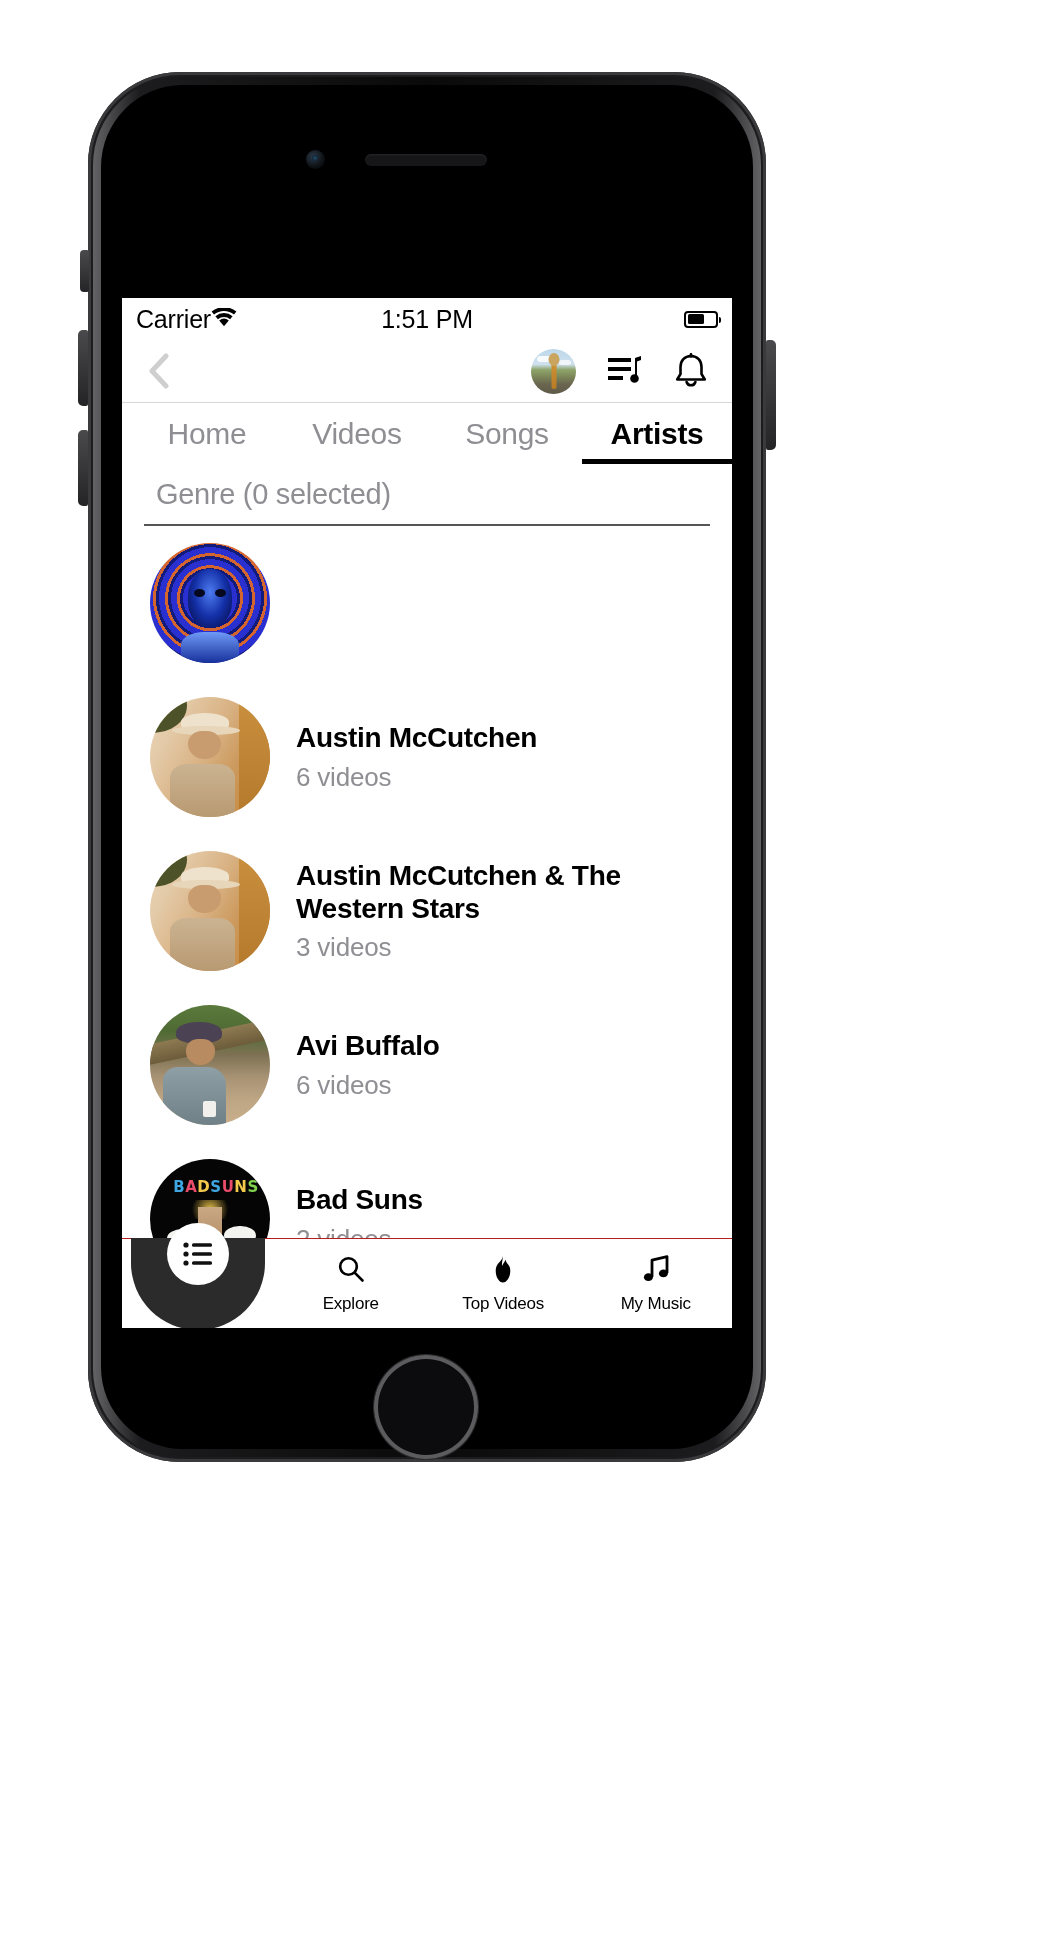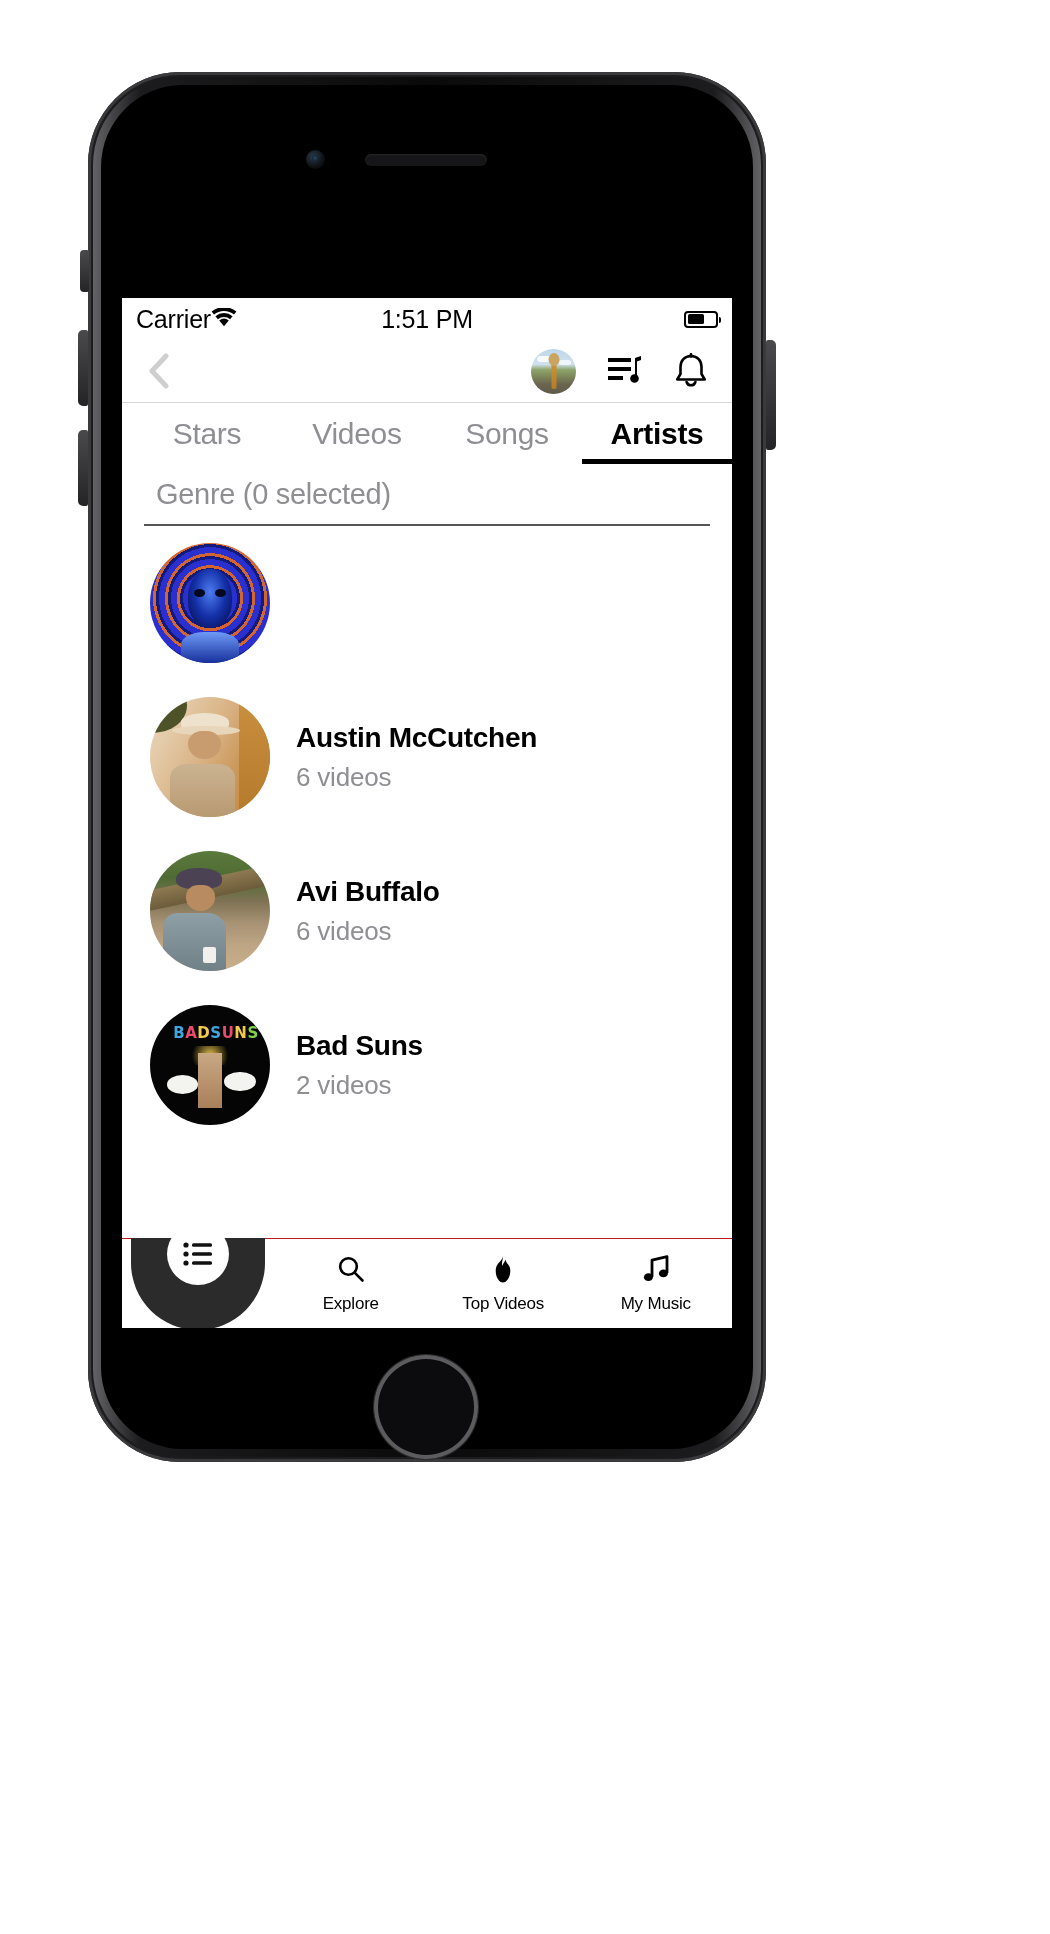--- a/index.html
+++ b/index.html
@@ -466,21 +466,21 @@
             <path d="M17 3 C10.5 3 6.5 7.6 6.5 14 L6.5 21 L3.2 26.5 L30.8 26.5 L27.5 21 L27.5 14 C27.5 7.6 23.5 3 17 3 Z" fill="none" stroke="#000" stroke-width="2.6" stroke-linejoin="round"></path>
             <path d="M17 1.2 L17 3.4" stroke="#000" stroke-width="2.6" stroke-linecap="round"></path>
             <path d="M12.6 29 A4.6 4.6 0 0 0 21.4 29" fill="none" stroke="#000" stroke-width="2.6" stroke-linecap="round"></path>
           </svg>
         </div>
       </div>
     </div>
 
     <div class="tabbar">
       <div class="tab">
-        <span>Stars</span>
+        <span>Home</span>
       </div>
       <div class="tab">
         <span>Videos</span>
       </div>
       <div class="tab">
         <span>Songs</span>
       </div>
       <div class="tab active">
         <span>Artists</span>
       </div>
@@ -509,20 +509,34 @@
           <div class="brim"></div>
             <div class="face"></div>
             <div class="shirt"></div>
         </div>
         <div class="artist-meta">
           <div class="artist-name">Austin McCutchen</div>
           <div class="artist-count">6 videos</div>
         </div>
       </div>
 
+      <div class="artist-row">
+        <div class="artist-art art-austin">
+          <div class="wall"></div>
+            <div class="leaf"></div>
+            <div class="hat"></div>
+          <div class="brim"></div>
+            <div class="face"></div>
+            <div class="shirt"></div>
+        </div>
+        <div class="artist-meta">
+          <div class="artist-name">Austin McCutchen &amp; The Western Stars</div>
+          <div class="artist-count">3 videos</div>
+        </div>
+      </div>
 
       <div class="artist-row">
         <div class="artist-art art-avi">
           <div class="log"></div>
             <div class="hat"></div>
             <div class="face"></div>
           <div class="shirt"></div>
             <div class="cup"></div>
         </div>
         <div class="artist-meta">

